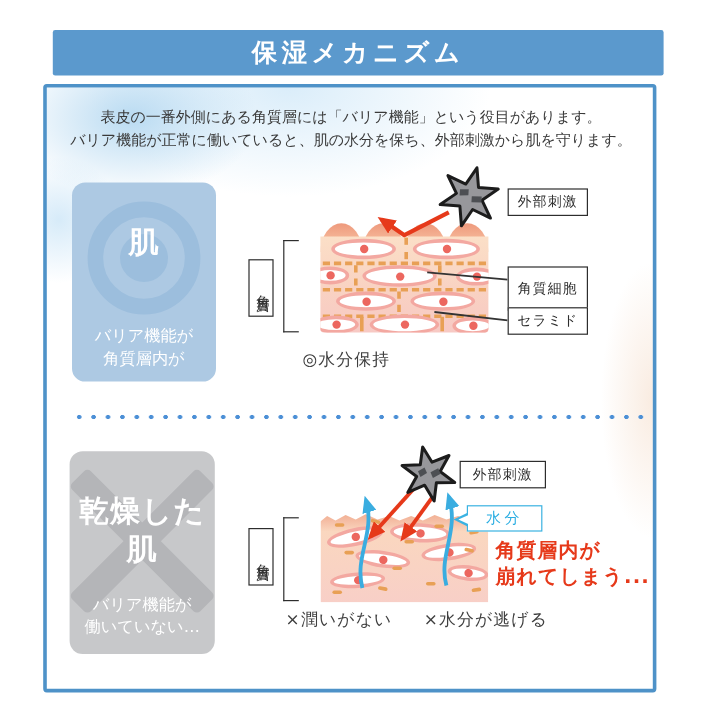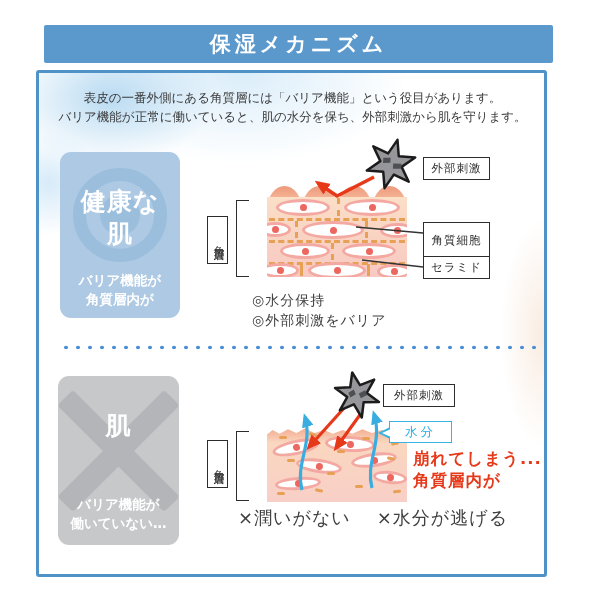--- a/index.html
+++ b/index.html
@@ -29,21 +29,21 @@
   .card-healthy{left:60px;top:152px;width:120px;height:166px;background:#adc9e3;}
   .card-dry{left:58px;top:376px;width:121px;height:169px;background:#c7c8ca;}
   .ring-outer{position:absolute;left:13px;top:16px;width:94px;height:94px;box-sizing:border-box;
     border:13px solid #9cbedd;border-radius:50%;}
   .ring-inner{position:absolute;left:40px;top:43px;width:40px;height:40px;background:#9cbedd;border-radius:50%;}
   .xbar{position:absolute;left:-15px;top:64px;width:151px;height:22px;background:#b4b5b8;border-radius:4px;}
   .xbar.a{transform:rotate(45deg);}
   .xbar.b{transform:rotate(-45deg);}
   .card-title{position:absolute;left:0;top:34px;width:100%;color:#fff;font-weight:bold;
     font-size:25px;line-height:32px;letter-spacing:1px;}
-  .card-caption{position:absolute;left:0;top:119px;width:100%;color:#fff;font-weight:bold;
+  .card-caption{position:absolute;left:0;top:119px;width:100%;color:#fff;font-weight:normal;
     font-size:13.5px;line-height:19px;}
 
   
   .stratum{position:absolute;width:21px;height:48px;box-sizing:border-box;border:1.5px solid #2d2d2d;
     background:#fff;display:flex;align-items:center;justify-content:center;
     writing-mode:vertical-rl;text-orientation:upright;font-size:11px;color:#2d2d2d;letter-spacing:2px;}
   .bracket{position:absolute;width:13px;box-sizing:border-box;
     border-left:1.5px solid #2d2d2d;border-top:1.5px solid #2d2d2d;border-bottom:1.5px solid #2d2d2d;}
 
   
@@ -68,21 +68,21 @@
   .tag-cyan{border-color:#3ab2e2;color:#29ade2;font-size:12.5px;letter-spacing:3px;}
   .tag-cyan::before{content:"";position:absolute;left:-12px;top:5px;
     border-top:6px solid transparent;border-bottom:6px solid transparent;border-right:12px solid #3ab2e2;}
   .tag-cyan::after{content:"";position:absolute;left:-8px;top:7px;
     border-top:4px solid transparent;border-bottom:4px solid transparent;border-right:9px solid #fff;}
 
   
   .points{position:absolute;left:252px;top:290px;font-size:14px;line-height:20px;color:#3f3f3f;letter-spacing:1px;}
   .warning{position:absolute;left:413px;top:448px;color:#e6391a;font-weight:bold;
     font-size:16.5px;line-height:22px;letter-spacing:1px;z-index:6;}
-  .problems{position:absolute;left:238px;top:507px;font-size:18px;line-height:21px;color:#3f3f3f;letter-spacing:1px;}
+  .problems{position:absolute;left:238px;top:507px;font-size:14px;line-height:21px;color:#3f3f3f;letter-spacing:1px;}
   .problems .gap{display:inline-block;width:26px;}
 
   .dots{position:absolute;left:64px;top:345px;width:476px;height:5px;
     background-image:radial-gradient(circle at 2px 2.5px,#4b8fd6 1.6px,rgba(75,143,214,0) 2.1px);
     background-size:12px 5px;background-repeat:repeat-x;}
 
   .overlay{position:absolute;left:0;top:0;width:600px;height:600px;z-index:5;pointer-events:none;}
 </style>
 </head>
 <body>
@@ -97,33 +97,33 @@
 
   <div class="intro">
     <div>表皮の一番外側にある角質層には「バリア機能」という役目があります。</div>
     <div>バリア機能が正常に働いていると、肌の水分を保ち、外部刺激から肌を守ります。</div>
   </div>
 
   <div class="card card-healthy">
     <div class="ring-outer"></div>
     <div class="ring-inner"></div>
     <div class="card-title">
-      <div>健康な</div>
       <div>肌</div>
     </div>
     <div class="card-caption">
       <div>バリア機能が</div>
       <div>角質層内が</div>
     </div>
   </div>
 
   <div class="card card-dry">
     <div class="xbar a"></div>
     <div class="xbar b"></div>
     <div class="card-title">
+      <div>乾燥した</div>
       <div>肌</div>
     </div>
     <div class="card-caption">
       <div>バリア機能が</div>
       <div>働いていない…</div>
     </div>
   </div>
 
   <div class="stratum" style="left:207px;top:216px;">角質層</div>
   <div class="bracket" style="left:236px;top:200px;height:77px;"></div>
@@ -154,21 +154,20 @@
     <div class="cell" style="left:41px;top:65px;width:58px;height:17px;"></div>
     <div class="cell" style="left:110px;top:67px;width:34px;height:15px;"></div>
   </div>
 
   <div class="tagbox" style="left:423px;top:157px;width:67px;height:23px;">外部刺激</div>
   <div class="tagbox" style="left:423px;top:222px;width:67px;height:37px;">角質細胞</div>
   <div class="tagbox" style="left:423px;top:256px;width:67px;height:23px;">セラミド</div>
 
   <div class="points">
     <div>◎水分保持</div>
-    <div>◎外部刺激をバリア</div>
   </div>
 
   <div class="dots"></div>
 
   <div class="stratum" style="left:207px;top:440px;">角質層</div>
   <div class="bracket" style="left:236px;top:431px;height:70px;"></div>
 
   <div class="skin skin2">
     <div class="cell" style="left:5px;top:13px;width:48px;height:15px;transform:rotate(-12deg);"></div>
     <div class="cell" style="left:58px;top:9px;width:50px;height:16px;transform:rotate(3deg);"></div>
@@ -187,22 +186,22 @@
     <div class="speck" style="left:10px;top:65px;"></div>
     <div class="speck" style="left:48px;top:62px;transform:rotate(10deg);"></div>
     <div class="speck" style="left:88px;top:58px;"></div>
     <div class="speck" style="left:126px;top:63px;transform:rotate(-8deg);"></div>
   </div>
 
   <div class="tagbox" style="left:383px;top:384px;width:72px;height:23px;">外部刺激</div>
   <div class="tagbox tag-cyan" style="left:389px;top:421px;width:63px;height:22px;">水分</div>
 
   <div class="warning">
+    <div>角質層内が</div>
     <div>崩れてしまう...</div>
-    <div>角質層内が</div>
   </div>
 
   <div class="problems">
     <div><span>×潤いがない</span><span class="gap"></span><span>×水分が逃げる</span></div>
   </div>
 
   <svg class="overlay" viewBox="0 0 600 600">
     <defs>
       <marker id="mred" markerUnits="userSpaceOnUse" markerWidth="15" markerHeight="13" refX="11" refY="6.5" orient="auto">
         <path d="M0,0 L15,6.5 L0,13 Z" fill="#e6391a"></path>

